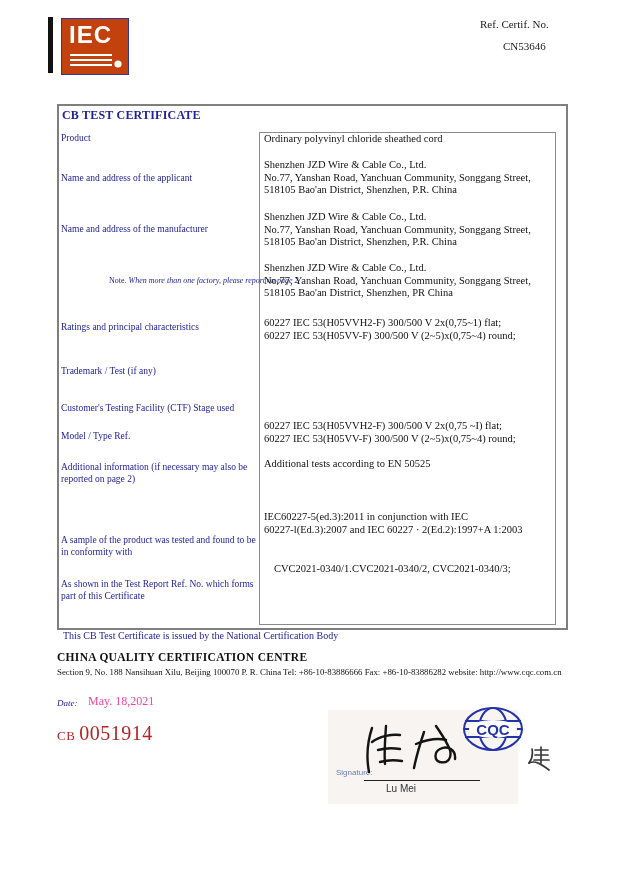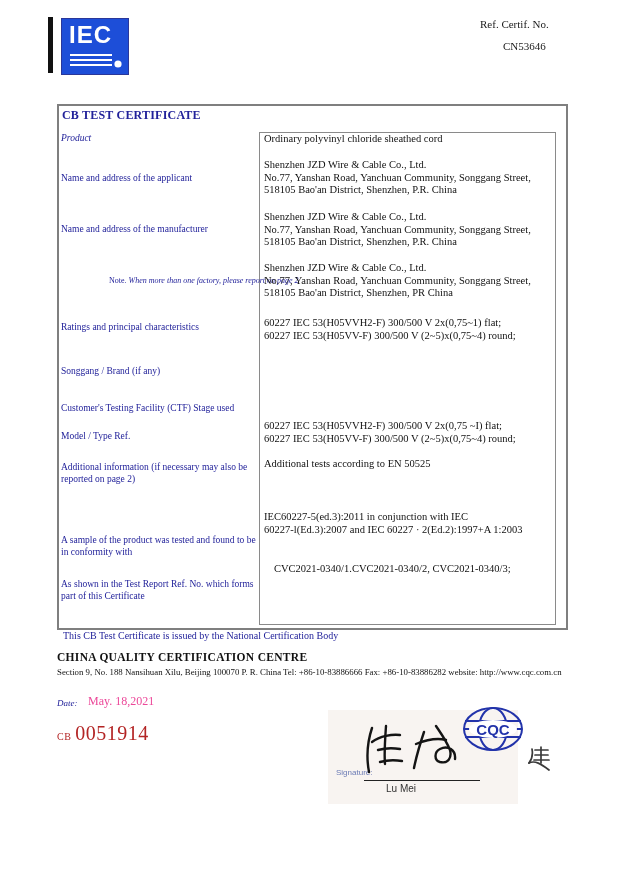--- a/index.html
+++ b/index.html
@@ -8,21 +8,21 @@
     width:620px;height:878px;
     background:#ffffff;
     font-family:"Liberation Serif", serif;
     color:#1a1a1a;
     overflow:hidden;
   }
   
   .iec-bar{position:absolute;left:48px;top:17px;width:5px;height:56px;background:#111;}
   .iec-logo{
     position:absolute;left:61px;top:18px;width:66px;height:55px;
-    background:#1d4ed8;border:1px solid #2a379a;
+    background:#c2410c;border:1px solid #2a379a;
   }
   .iec-logo .iec-text{
     position:absolute;left:7px;top:2px;
     font-family:"Liberation Sans", sans-serif;
     font-weight:bold;font-size:24px;color:#ffffff;letter-spacing:1px;
   }
   .ref-label{position:absolute;left:480px;top:18px;width:120px;font-size:11px;}
   .ref-number{position:absolute;left:503px;top:40px;width:100px;font-size:11px;}
   .scheme-title{
     position:absolute;left:57px;top:75px;width:512px;
@@ -64,21 +64,21 @@
     position:absolute;left:57px;top:651px;
     font-size:11.5px;font-weight:bold;color:#111;letter-spacing:0.3px;
   }
   .ncb-address{
     position:absolute;left:57px;top:667px;width:540px;
     font-size:8.8px;color:#111;
   }
   .date-label{position:absolute;left:57px;top:698px;font-size:9px;color:#22229a;font-style:italic;}
   .date-value{position:absolute;left:88px;top:694px;font-size:12px;color:#ec4899;}
   .cb-line{position:absolute;left:57px;top:722px;color:#b32424;}
-  .cb-prefix{font-size:10px;letter-spacing:0.5px;}
+  .cb-prefix{font-size:13px;letter-spacing:0.5px;}
   .cb-number{font-size:20px;letter-spacing:0.5px;}
   
   .sig-block{
     position:absolute;left:328px;top:710px;width:190px;height:94px;
     background:#f8f4f1;
   }
   .sig-label{position:absolute;left:8px;top:58px;font-size:8px;color:#6b7bb5;font-family:"Liberation Sans",sans-serif;}
   .sig-script{position:absolute;left:30px;top:8px;}
   .sig-line{position:absolute;left:36px;top:70px;width:116px;height:0;border-top:1.6px solid #222;}
   .sig-name{position:absolute;left:58px;top:73px;font-size:10px;color:#333;font-family:"Liberation Sans",sans-serif;}
@@ -102,21 +102,21 @@
       <circle cx="56" cy="45" r="3.6" fill="#ffffff"></circle>
     </svg>
   </div>
   <div class="ref-label">Ref. Certif. No.</div>
   <div class="ref-number">CN53646</div>
 
   <div class="outer-box"></div>
   <div class="inner-box"></div>
   <div class="cert-title">CB TEST CERTIFICATE</div>
 
-  <div class="lbl" style="top:133px;font-style:italic;">Product</div>
+  <div class="lbl" style="top:133px;">Product</div>
   <div class="val" style="top:133px;">Ordinary polyvinyl chloride sheathed cord</div>
 
   <div class="lbl" style="top:173px;">Name and address of the applicant</div>
   <div class="val" style="top:159px;">Shenzhen JZD Wire &amp; Cable Co., Ltd.
 No.77, Yanshan Road, Yanchuan Community, Songgang Street,
 518105 Bao'an District, Shenzhen, P.R. China</div>
 
   <div class="lbl" style="top:224px;">Name and address of the manufacturer</div>
   <div class="val" style="top:211px;">Shenzhen JZD Wire &amp; Cable Co., Ltd.
 No.77, Yanshan Road, Yanchuan Community, Songgang Street,
@@ -127,21 +127,21 @@
     <span class="it">When more than one factory, please report on page 2</span>
   </div>
   <div class="val" style="top:262px;">Shenzhen JZD Wire &amp; Cable Co., Ltd.
 No.77, Yanshan Road, Yanchuan Community, Songgang Street,
 518105 Bao'an District, Shenzhen, PR China</div>
 
   <div class="lbl" style="top:322px;">Ratings and principal characteristics</div>
   <div class="val" style="top:317px;">60227 IEC 53(H05VVH2-F) 300/500 V 2x(0,75~1) flat;
 60227 IEC 53(H05VV-F) 300/500 V (2~5)x(0,75~4) round;</div>
 
-  <div class="lbl" style="top:366px;">Songgang / Brand (if any)</div>
+  <div class="lbl" style="top:366px;">Trademark / Test (if any)</div>
 
   <div class="lbl" style="top:431px;">Model / Type Ref.</div>
 
   <div class="lbl" style="top:403px;">Customer's Testing Facility (CTF) Stage used</div>
   <div class="val" style="top:420px;">60227 IEC 53(H05VVH2-F) 300/500 V 2x(0,75 ~I) flat;
 60227 IEC 53(H05VV-F) 300/500 V (2~5)x(0,75~4) round;</div>
 
   <div class="lbl" style="top:462px;">Additional information (if necessary may also be reported on page 2)</div>
   <div class="val" style="top:458px;">Additional tests according to EN 50525</div>
 

